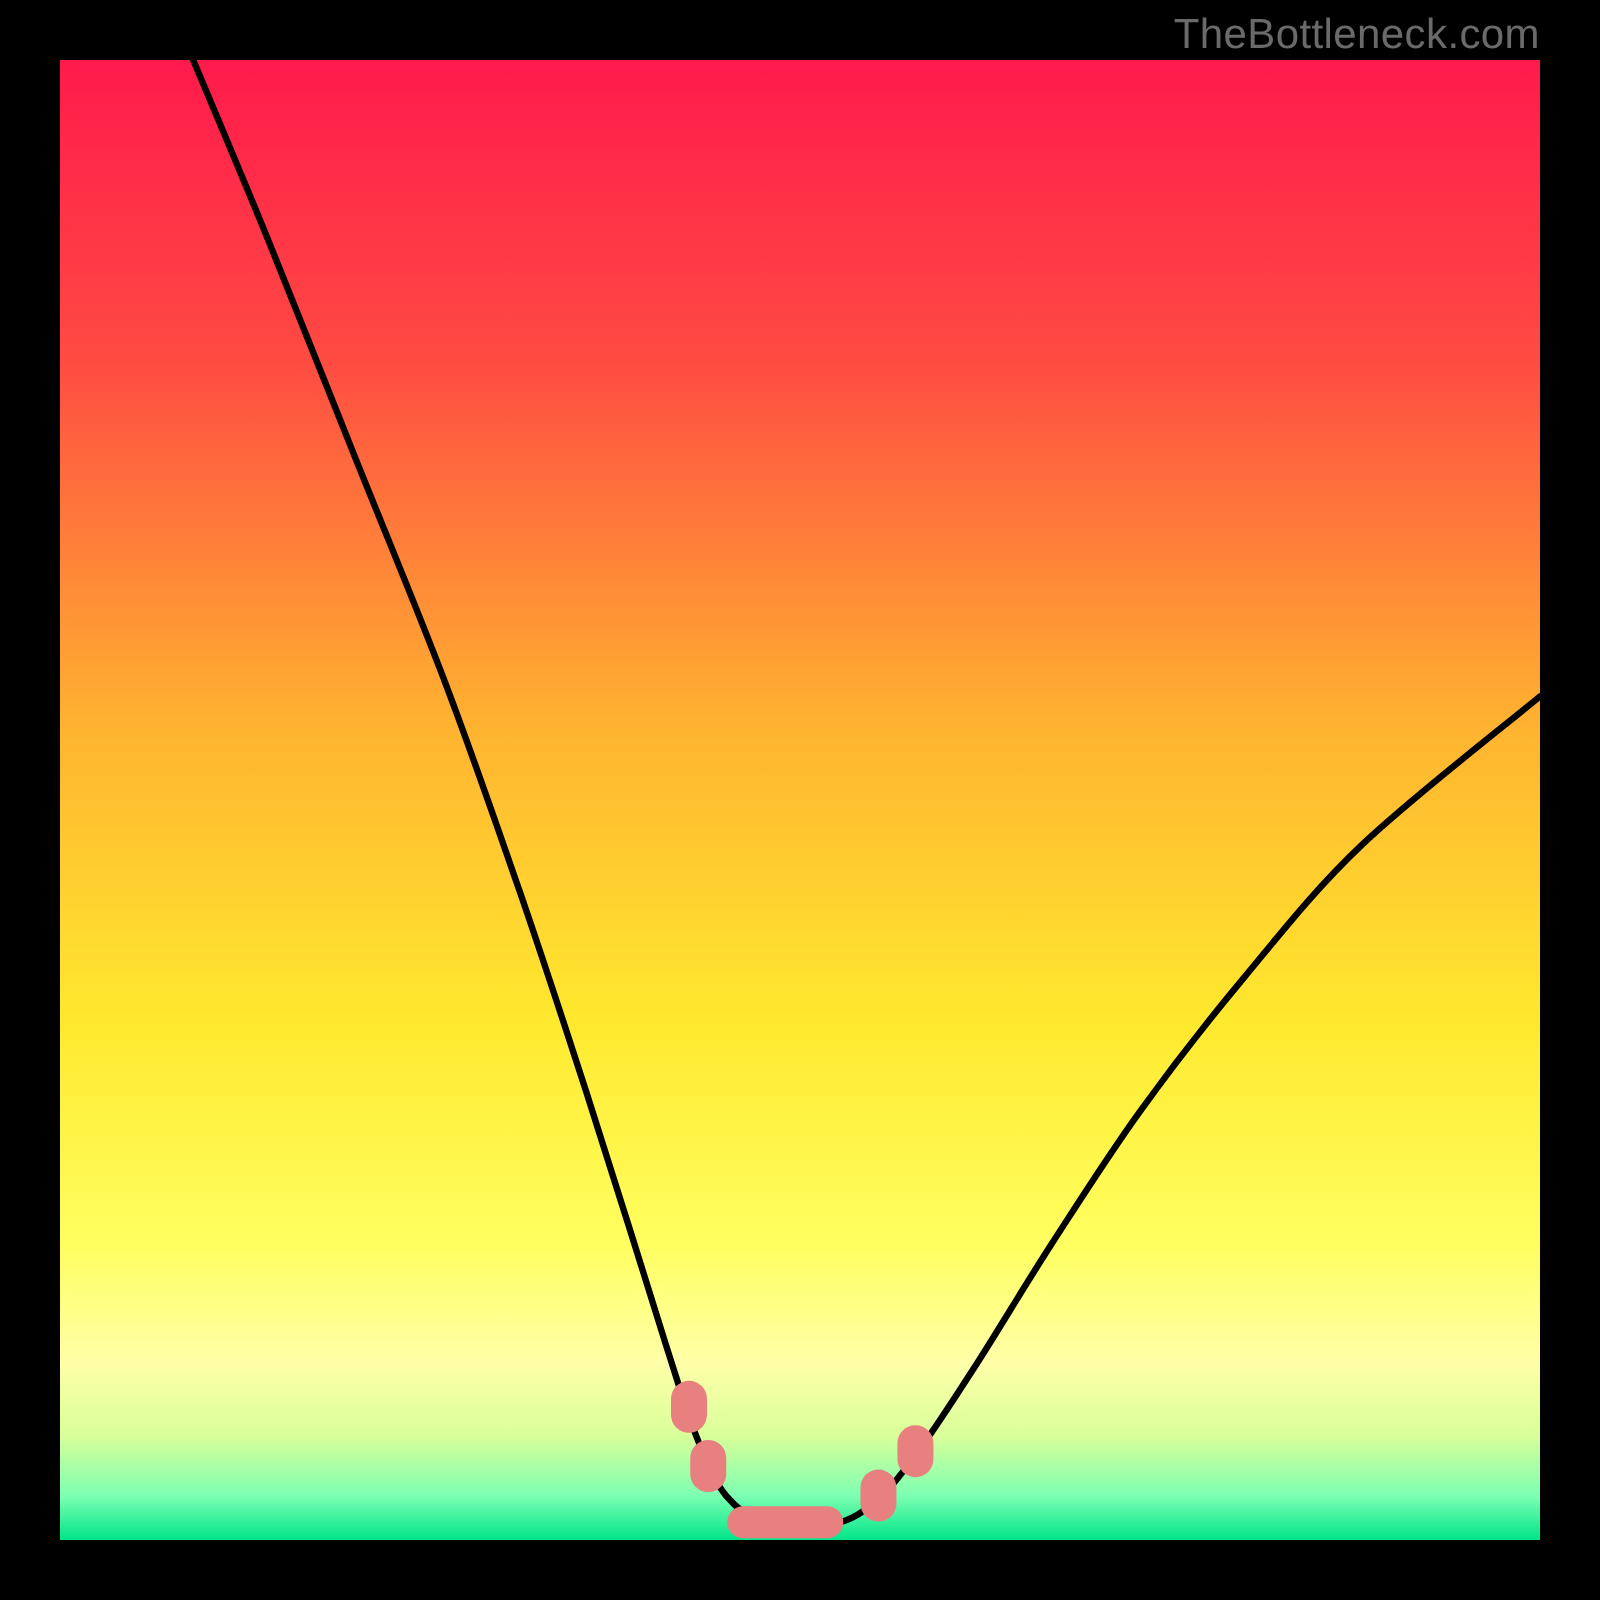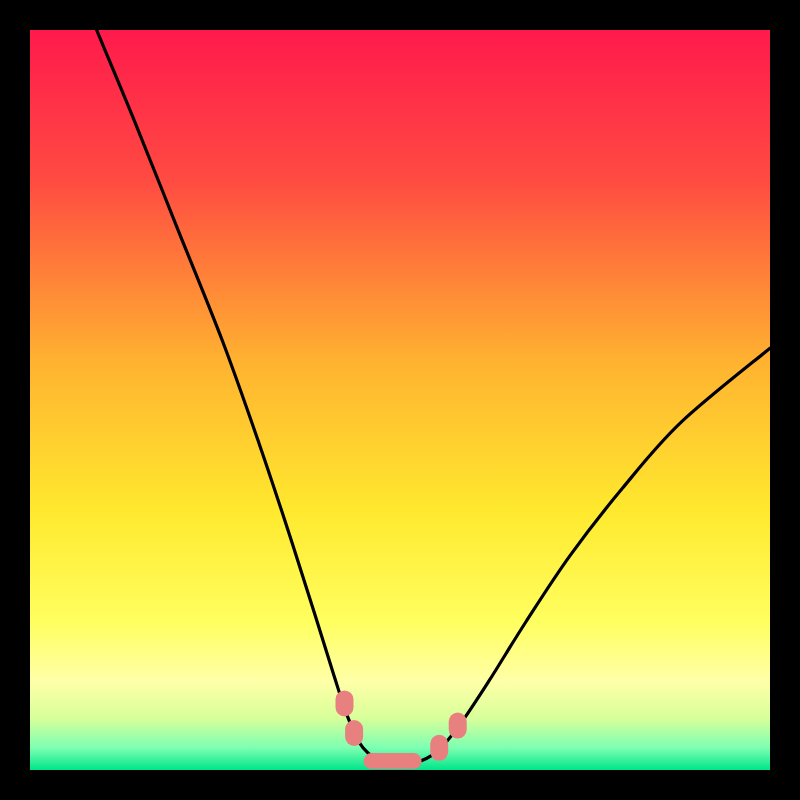--- a/index.html
+++ b/index.html
@@ -47,20 +47,21 @@
     left: 0;
     width: 740px;
     height: 740px;
   }
 </style>
 </head>
 <body>
 
 <div class="frame">
 
+  <div class="watermark">TheBottleneck.com</div>
 
   <div class="plot-area">
 
     <svg class="gradient-bg" viewBox="0 0 740 740" preserveAspectRatio="none">
       <defs>
         <linearGradient id="heat" x1="0" y1="0" x2="0" y2="1">
             <stop offset="0%" stop-color="#ff1a4c"></stop>
             <stop offset="20%" stop-color="#ff4a42"></stop>
             <stop offset="45%" stop-color="#ffb330"></stop>
             <stop offset="65%" stop-color="#ffe92e"></stop>

